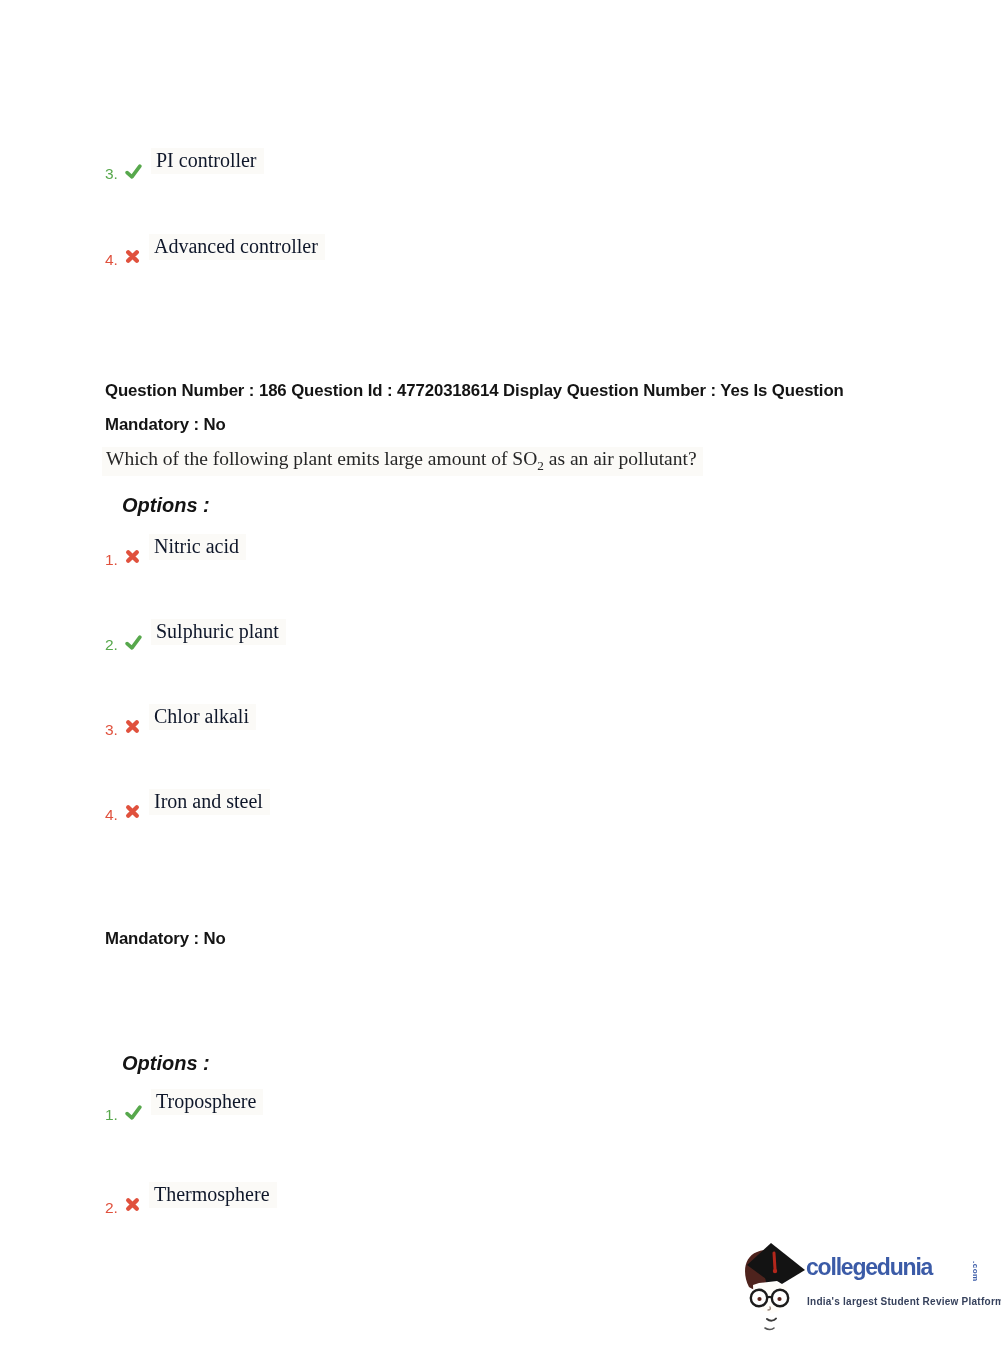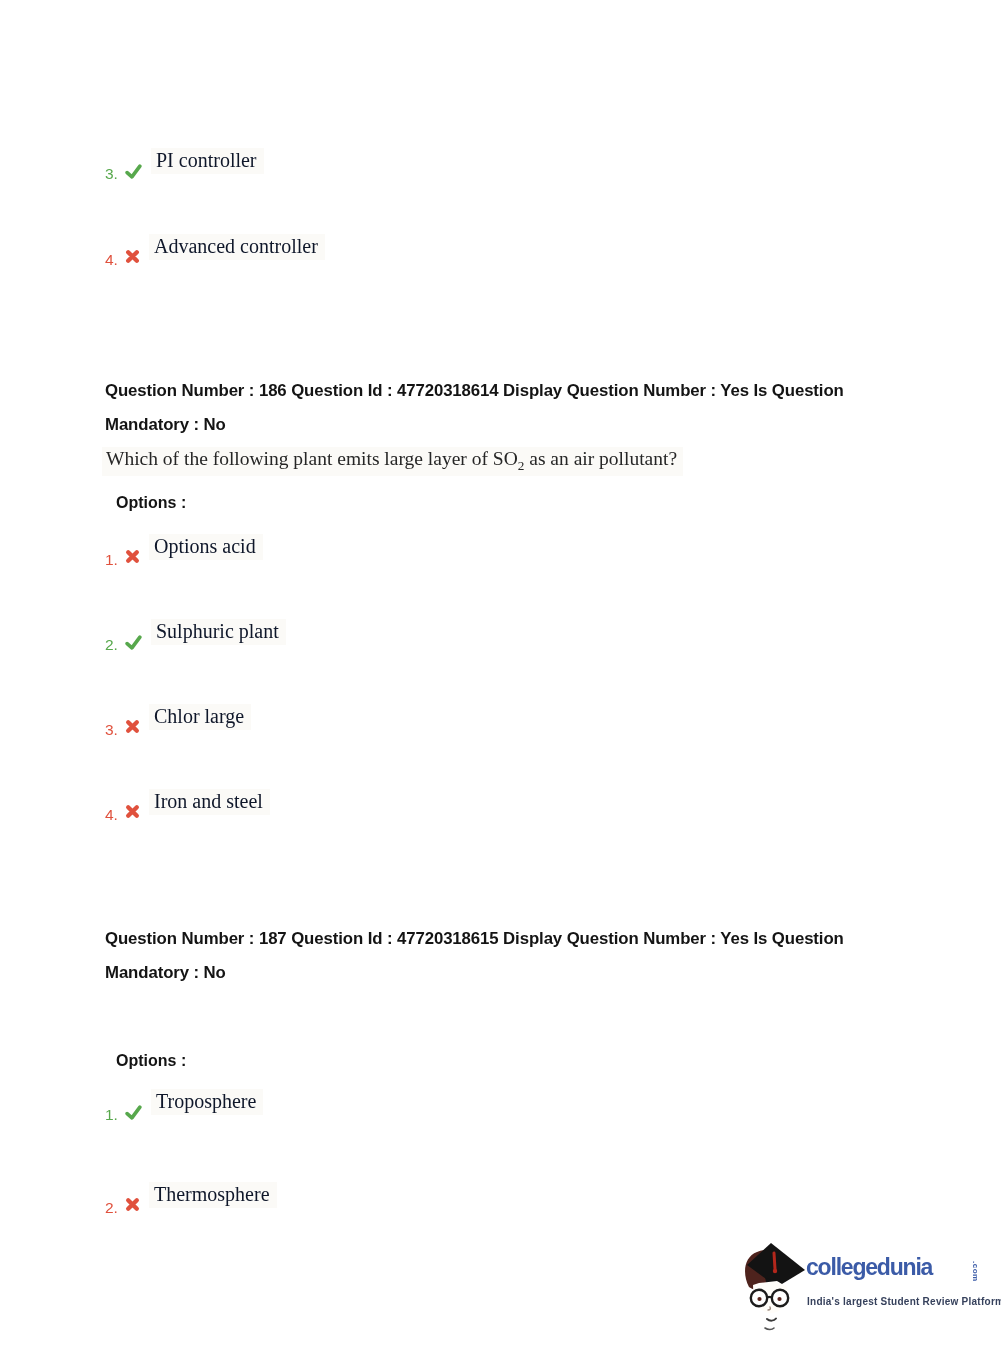--- a/index.html
+++ b/index.html
@@ -25,24 +25,25 @@
   .q-text {
     position:absolute;
     font-family:"Liberation Serif", serif;
     font-size:19.5px; color:var(--body_text, #262626);
     background:#fbfaf7; padding:1px 6px 2px 4px;
     white-space:nowrap;
   }
   .q-text sub { font-size:0.68em; }
 
   .options-label {
-    position:absolute; left:116px;
-    font-weight:700; font-size:16px;
+    position:absolute; left:122px;
+    font-weight:700; font-size:20px;
     color:var(--header_text, #141414);
     font-family:"Liberation Sans", sans-serif;
+    font-style:italic;
   }
 
   
   .option-row {
     position:absolute; left:105px;
     display:flex; align-items:flex-start;
   }
   .opt-num {
     font-size:15.5px; margin-top:17px; min-width:19px;
     color:#555; font-family:"Liberation Sans", sans-serif;
@@ -104,60 +105,59 @@
         </svg></span>
     <span class="opt-label">Advanced controller</span>
   </div>
 
   <div class="q-header" style="top:374px">
     <div class="hline">Question Number : 186 Question Id : 47720318614 Display Question Number : Yes Is Question</div>
     <div class="hline">Mandatory : No</div>
   </div>
 
   <div class="q-text" style="left:102px; top:447px">
-    <span>Which of the following plant emits large layer of SO</span><sub>2</sub><span> as an air pollutant?</span>
+    <span>Which of the following plant emits large amount of SO</span><sub>2</sub><span> as an air pollutant?</span>
   </div>
 
   <div class="options-label" style="top:494px">Options :</div>
 
   <div class="option-row incorrect" style="top:534px">
     <span class="opt-num">1.</span>
 
     <span class="icon cross-icon"><svg width="15" height="15" viewBox="0 0 16 16">
           <path d="M3.4 3.4 L12.6 12.6 M12.6 3.4 L3.4 12.6" fill="none" stroke="currentColor" stroke-width="4.6" stroke-linecap="round"></path>
         </svg></span>
-    <span class="opt-label">Options acid</span>
+    <span class="opt-label">Nitric acid</span>
   </div>
   <div class="option-row correct" style="top:619px">
     <span class="opt-num">2.</span>
     <span class="icon check-icon"><svg width="17" height="17" viewBox="0 0 16 16">
           <path d="M2 9 L6.5 13 L14 3" fill="none" stroke="currentColor" stroke-width="3.4" stroke-linecap="round" stroke-linejoin="round"></path>
         </svg></span>
 
     <span class="opt-label">Sulphuric plant</span>
   </div>
   <div class="option-row incorrect" style="top:704px">
     <span class="opt-num">3.</span>
 
     <span class="icon cross-icon"><svg width="15" height="15" viewBox="0 0 16 16">
           <path d="M3.4 3.4 L12.6 12.6 M12.6 3.4 L3.4 12.6" fill="none" stroke="currentColor" stroke-width="4.6" stroke-linecap="round"></path>
         </svg></span>
-    <span class="opt-label">Chlor large</span>
+    <span class="opt-label">Chlor alkali</span>
   </div>
   <div class="option-row incorrect" style="top:789px">
     <span class="opt-num">4.</span>
 
     <span class="icon cross-icon"><svg width="15" height="15" viewBox="0 0 16 16">
           <path d="M3.4 3.4 L12.6 12.6 M12.6 3.4 L3.4 12.6" fill="none" stroke="currentColor" stroke-width="4.6" stroke-linecap="round"></path>
         </svg></span>
     <span class="opt-label">Iron and steel</span>
   </div>
 
   <div class="q-header" style="top:922px">
-    <div class="hline">Question Number : 187 Question Id : 47720318615 Display Question Number : Yes Is Question</div>
     <div class="hline">Mandatory : No</div>
   </div>
 
 
   <div class="options-label" style="top:1052px">Options :</div>
 
   <div class="option-row correct" style="top:1089px">
     <span class="opt-num">1.</span>
     <span class="icon check-icon"><svg width="17" height="17" viewBox="0 0 16 16">
           <path d="M2 9 L6.5 13 L14 3" fill="none" stroke="currentColor" stroke-width="3.4" stroke-linecap="round" stroke-linejoin="round"></path>

